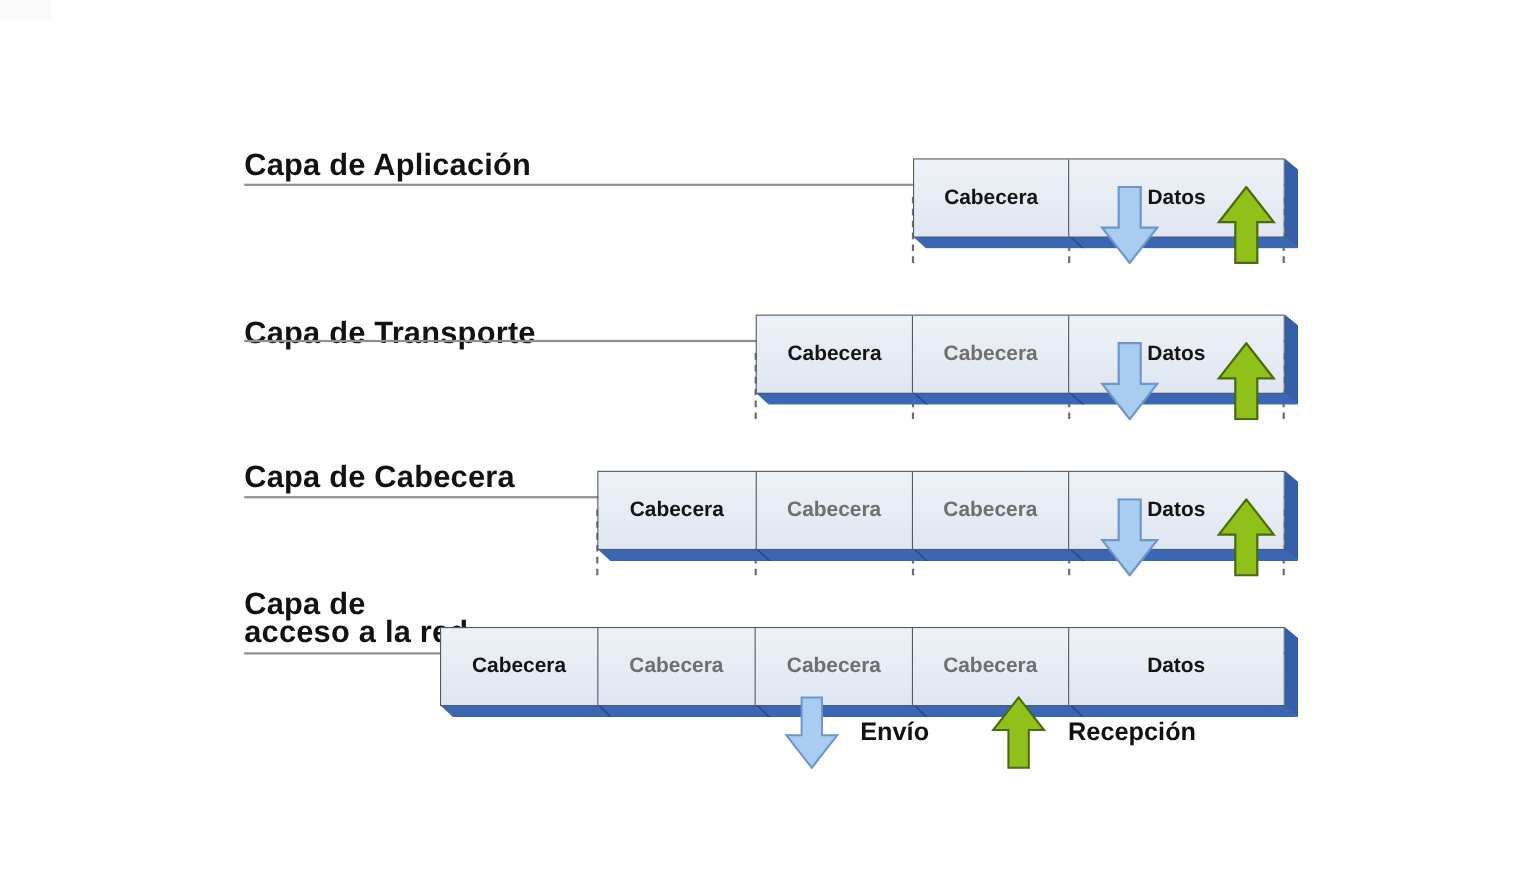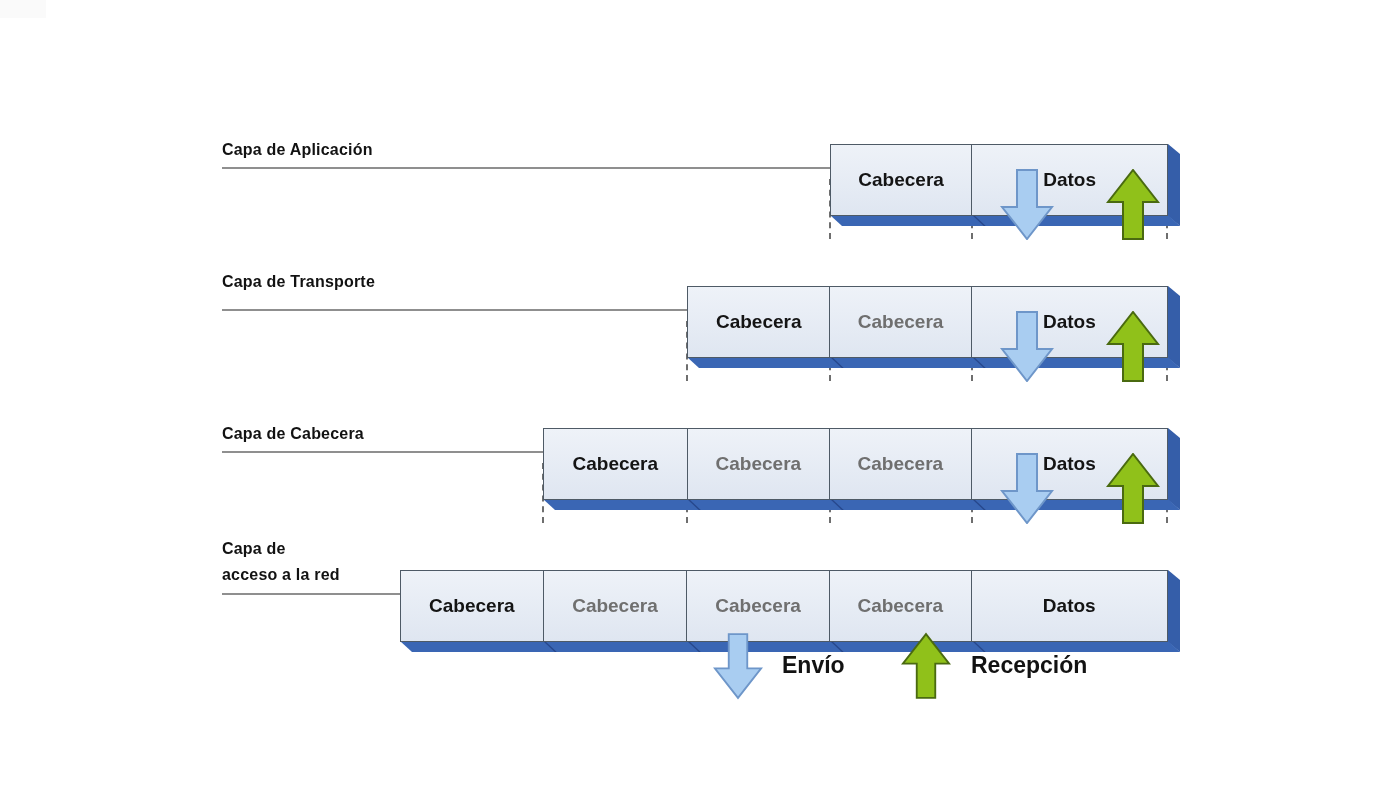--- a/index.html
+++ b/index.html
@@ -4,21 +4,21 @@
 <style>
   html,body{margin:0;padding:0;background:#ffffff;}
   #canvas{
     position:relative;width:1400px;height:800px;overflow:hidden;background:#ffffff;
     font-family:"Liberation Sans","DejaVu Sans",sans-serif;
   }
   .corner-artifact{position:absolute;left:0;top:0;width:46px;height:18px;background:#fafafa;}
 
   
   .layer-label{
-    position:absolute;left:222px;font-weight:bold;font-size:16px;line-height:26px;
+    position:absolute;left:222px;font-weight:bold;font-size:28px;line-height:26px;
     color:#121212;white-space:pre-line;letter-spacing:.2px;
   }
   .layer-line{position:absolute;left:222px;width:958px;height:2px;background:#8f8f8f;z-index:1;}
 
   
   .dash{position:absolute;width:0;height:60px;border-left:2px dashed #6e6e6e;z-index:0;}
 
   
   .row{position:absolute;height:72px;margin-top:47px;}
   .face{
@@ -66,21 +66,21 @@
 
 <div id="canvas">
   <div class="corner-artifact"></div>
 
   <div class="layer-line" style="top:167px"></div>
   <div class="layer-line" style="top:309px"></div>
   <div class="layer-line" style="top:451px"></div>
   <div class="layer-line" style="top:593px"></div>
 
   <div class="layer-label" style="top:137px">Capa de Aplicación</div>
-  <div class="layer-label" style="top:269px">Capa de Transporte</div>
+  <div class="layer-label" style="top:290px">Capa de Transporte</div>
   <div class="layer-label" style="top:421px">Capa de Cabecera</div>
   <div class="layer-label" style="top:536px">Capa de
 acceso a la red</div>
 
   <div class="dash" style="left:829px;top:179px"></div>
   <div class="dash" style="left:971px;top:179px"></div>
   <div class="dash" style="left:1166px;top:179px"></div>
 
   <div class="dash" style="left:686px;top:321px"></div>
   <div class="dash" style="left:829px;top:321px"></div>

